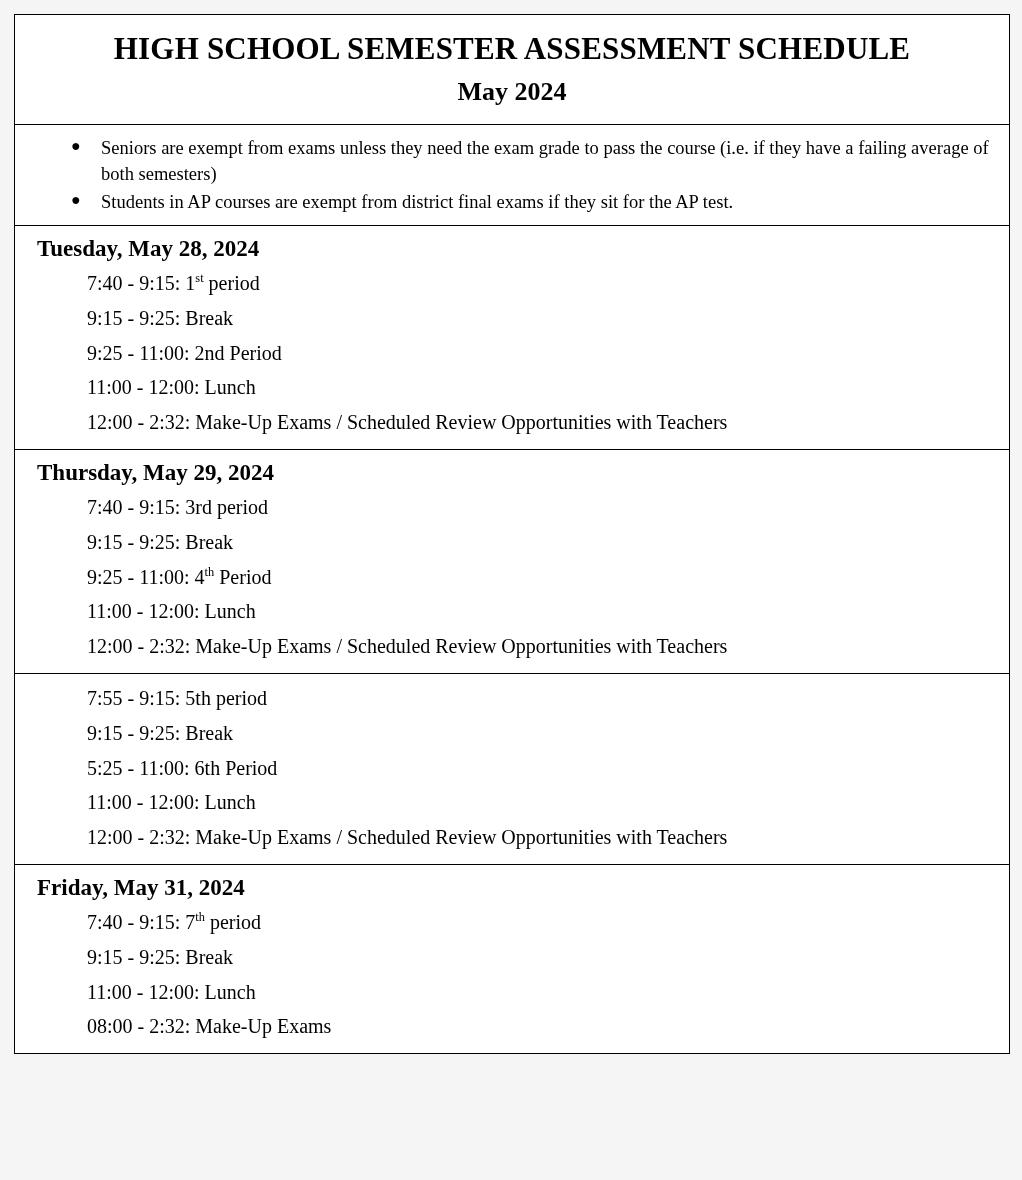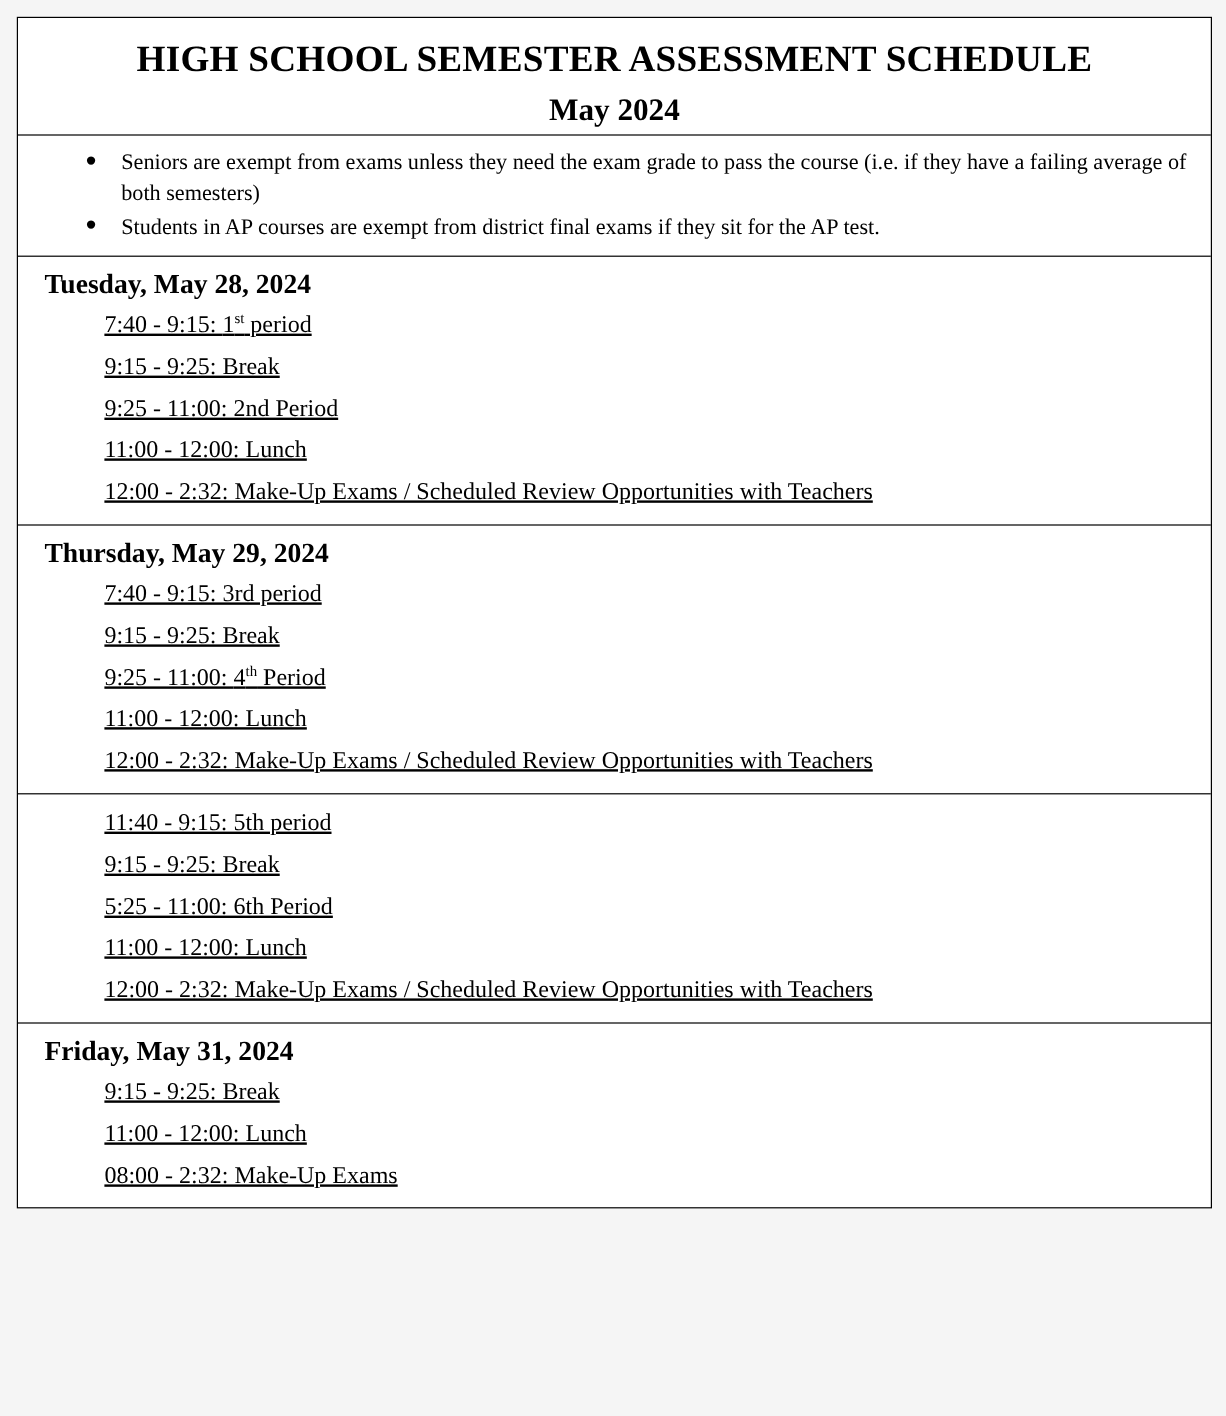--- a/index.html
+++ b/index.html
@@ -29,21 +29,21 @@
   .table-row {
     box-sizing: border-box;
     border-bottom: 1.6px solid #000000;
   }
   .table-row.last {
     border-bottom: none;
   }
 
   
   .header-row {
-    padding: 16px 10px 4px 10px;
+    padding: 16px 10px 16px 10px;
     text-align: center;
   }
   .doc-title {
     font-family: "Liberation Serif", "DejaVu Serif", serif;
     font-weight: bold;
     font-size: 31px;
     line-height: 1.18;
     letter-spacing: 0.2px;
     margin: 0;
     white-space: nowrap;
@@ -95,21 +95,20 @@
   ul.day-schedule {
     list-style: none;
     margin: 0;
     padding: 0;
   }
   ul.day-schedule > li {
     font-size: 20px;
     line-height: 1.74;
     padding-left: 60px;
     white-space: nowrap;
-    text-decoration: underline;
   }
   sup {
     font-size: 0.62em;
     line-height: 0;
     vertical-align: super;
   }
 </style>
 </head>
 <body>
 
@@ -143,30 +142,31 @@
         <ul class="day-schedule">
           <li><span>7:40 - 9:15: 3rd period</span></li>
           <li><span>9:15 - 9:25: Break</span></li>
           <li><span>9:25 - 11:00: </span><span>4</span><sup>th</sup><span> Period</span></li>
           <li><span>11:00 - 12:00: Lunch</span></li>
           <li><span>12:00 - 2:32: Make-Up Exams / Scheduled Review Opportunities with Teachers</span></li>
         </ul>
       </div>
       <div class="table-row day-row">
         <ul class="day-schedule">
-          <li><span>11:40 - 9:15: 5th period</span></li>
+          <li><span>7:55 - 9:15: 5th period</span></li>
           <li><span>9:15 - 9:25: Break</span></li>
           <li><span>5:25 - 11:00: 6th Period</span></li>
           <li><span>11:00 - 12:00: Lunch</span></li>
           <li><span>12:00 - 2:32: Make-Up Exams / Scheduled Review Opportunities with Teachers</span></li>
         </ul>
       </div>
       <div class="table-row day-row last">
         <div class="day-heading">Friday, May 31, 2024</div>
         <ul class="day-schedule">
+          <li><span>7:40 - 9:15: </span><span>7</span><sup>th</sup><span> period</span></li>
           <li><span>9:15 - 9:25: Break</span></li>
           <li><span>11:00 - 12:00: Lunch</span></li>
           <li><span>08:00 - 2:32: Make-Up Exams</span></li>
         </ul>
       </div>
     </div>
 
 </div>
 
 </body></html>

